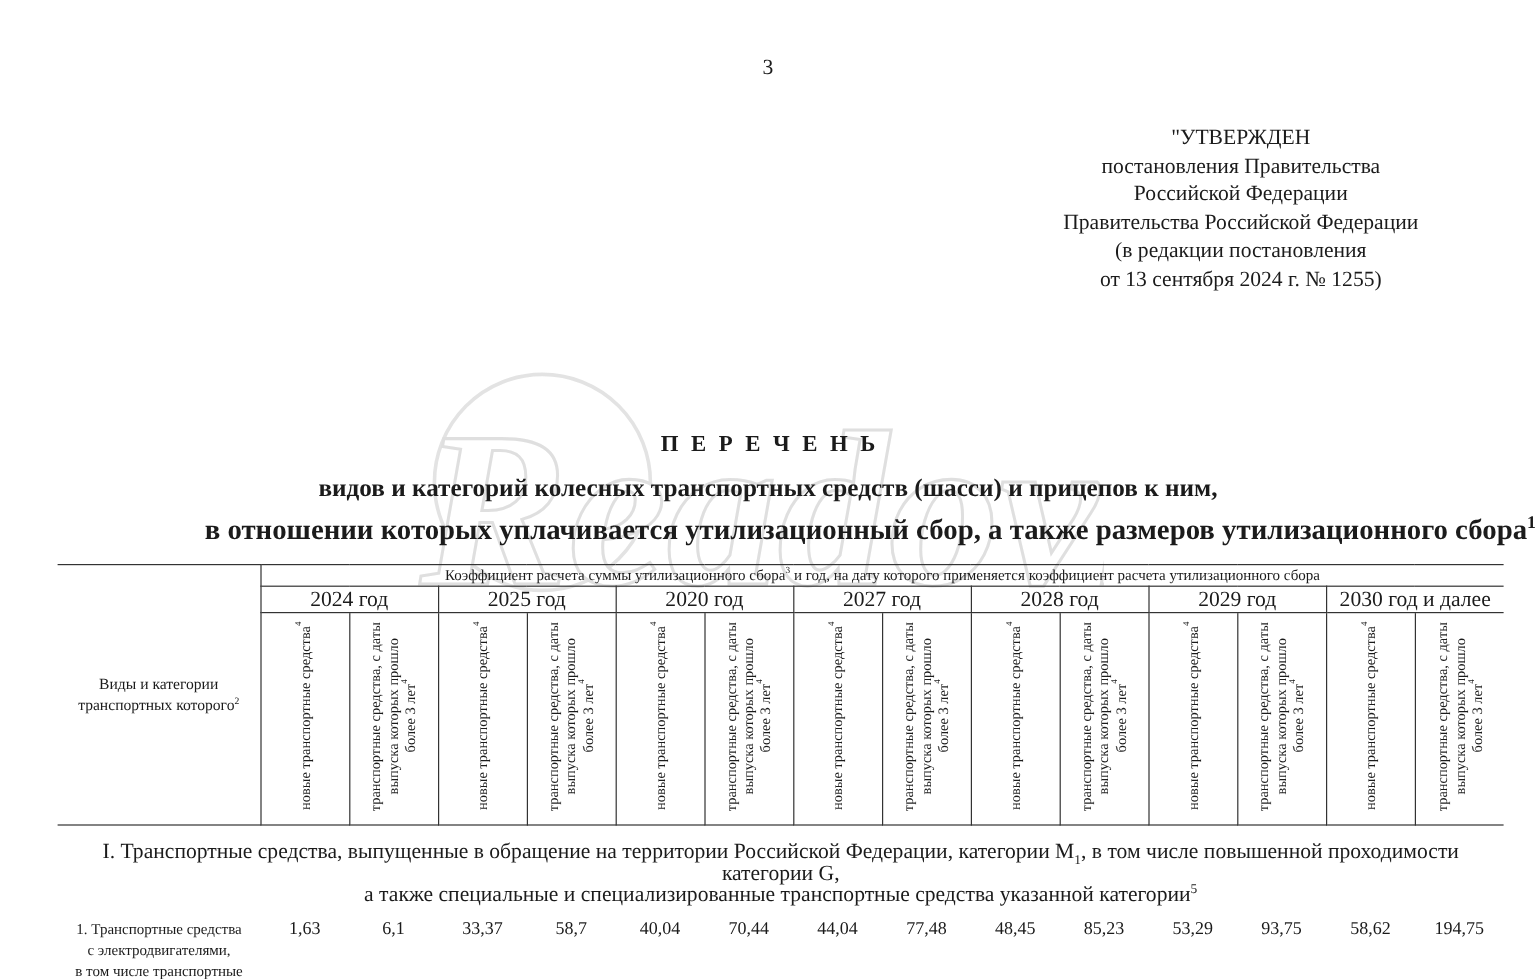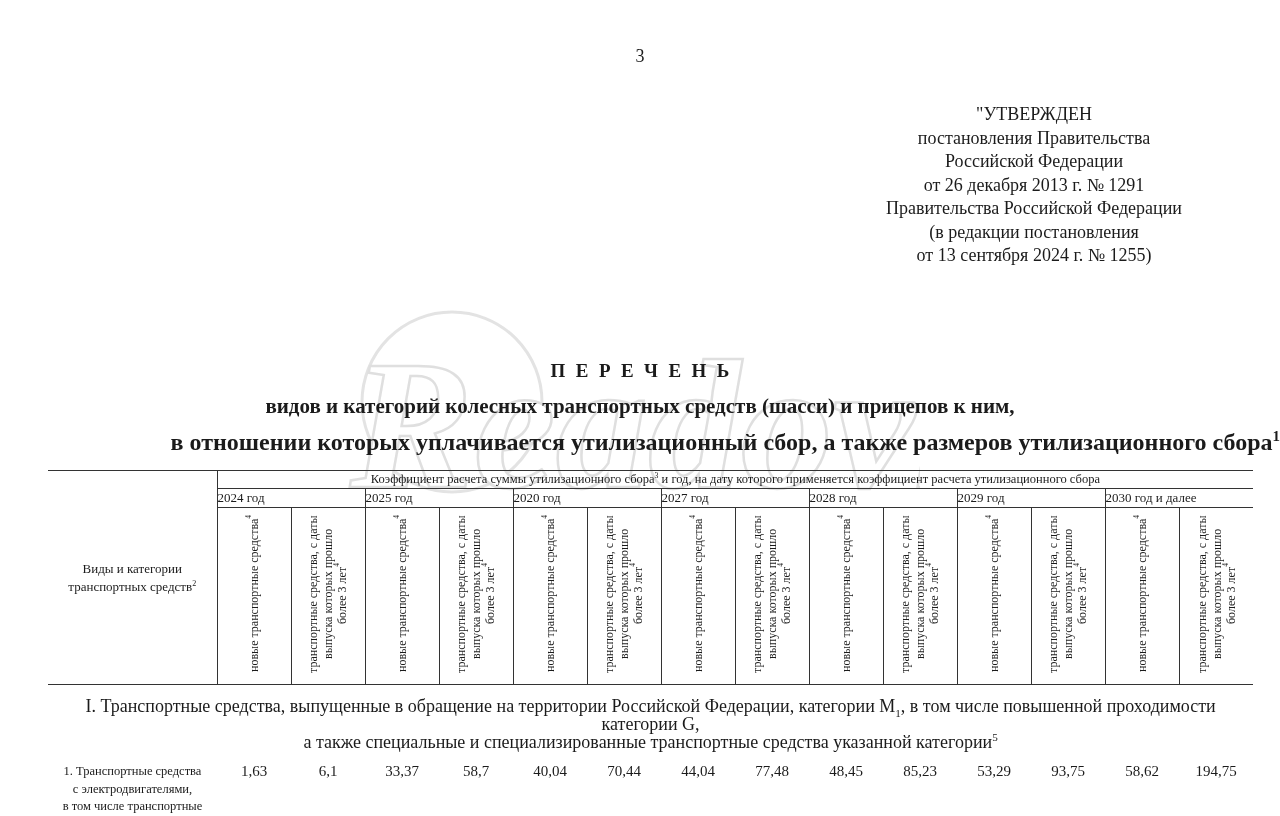--- a/index.html
+++ b/index.html
@@ -22,21 +22,21 @@
   sup{font-size:.62em;vertical-align:super;line-height:0;}
   sub{font-size:.62em;vertical-align:sub;line-height:0;}
   
   .tbl-wrap{position:absolute;top:470px;left:48px;width:1205px;}
   table{border-collapse:collapse;table-layout:fixed;width:1205px;}
   td{padding:0;}
   .b{border:1px solid #333333;}
   td.no-left{border-left:none;}
   td.no-right{border-right:none;}
   .coef-head{text-align:center;font-size:12.5px;height:17px;}
-  .year-head{text-align:left;font-size:13px;height:18px;}
+  .year-head{text-align:center;font-size:18px;height:18px;}
   .left-head{text-align:center;font-size:13px;vertical-align:middle;line-height:18px;}
   .rot-cell{height:176px;text-align:center;vertical-align:middle;}
   .rot{display:inline-block;writing-mode:vertical-rl;transform:rotate(180deg);
     height:160px;font-size:12px;line-height:14.5px;text-align:center;}
   .section-cell{border:none;text-align:center;font-size:18px;line-height:18px;padding-top:12px;padding-bottom:6px;}
   .data-label{border:none;vertical-align:top;text-align:center;font-size:12.5px;line-height:17.5px;padding-top:6px;}
   .data-val{border:none;vertical-align:top;text-align:center;font-size:15px;padding-top:6px;margin-top:32px;}
 </style>
 </head>
 <body>
@@ -49,21 +49,20 @@
       <text x="10" y="215" font-style="italic" font-weight="bold" font-size="185" fill="#ffffff" stroke="#dedede" stroke-width="2.5">Readovka</text>
     </svg>
   </div>
 
   <div class="page-number">3</div>
 
   <div class="approval">
     <div>"УТВЕРЖДЕН</div>
     <div>постановления Правительства</div>
     <div>Российской Федерации</div>
-    <div>от 26 декабря 2013 г. № 1291</div>
     <div>Правительства Российской Федерации</div>
     <div>(в редакции постановления</div>
     <div>от 13 сентября 2024 г. № 1255)</div>
   </div>
 
   <div class="doc-heading">ПЕРЕЧЕНЬ</div>
   <div class="doc-sub1">видов и категорий колесных транспортных средств (шасси) и прицепов к ним,</div>
   <div class="doc-sub2"><span>в отношении которых уплачивается утилизационный сбор, а также размеров утилизационного сбора</span><sup>1</sup></div>
 
   <div class="tbl-wrap">
@@ -82,21 +81,21 @@
           <col style="width:74px">
           <col style="width:74px">
           <col style="width:74px">
         <col style="width:74px">
           <col style="width:74px">
       </colgroup>
 
       <tbody>
           <tr>
         <td rowspan="3" class="b no-left left-head">
-          <span>Виды и категории транспортных средств</span><sup>2</sup>
+          <span>Виды и категории транспортных которого</span><sup>2</sup>
         </td>
         <td colspan="14" class="b no-right coef-head">
           <span>Коэффициент расчета суммы утилизационного сбора</span><sup>3</sup><span> и год, на дату которого применяется коэффициент расчета утилизационного сбора</span>
         </td>
       </tr>
 
       <tr>
         <td colspan="2" class="b year-head">2024 год</td>
         <td colspan="2" class="b year-head">2025 год</td>
         <td colspan="2" class="b year-head">2020 год</td>

